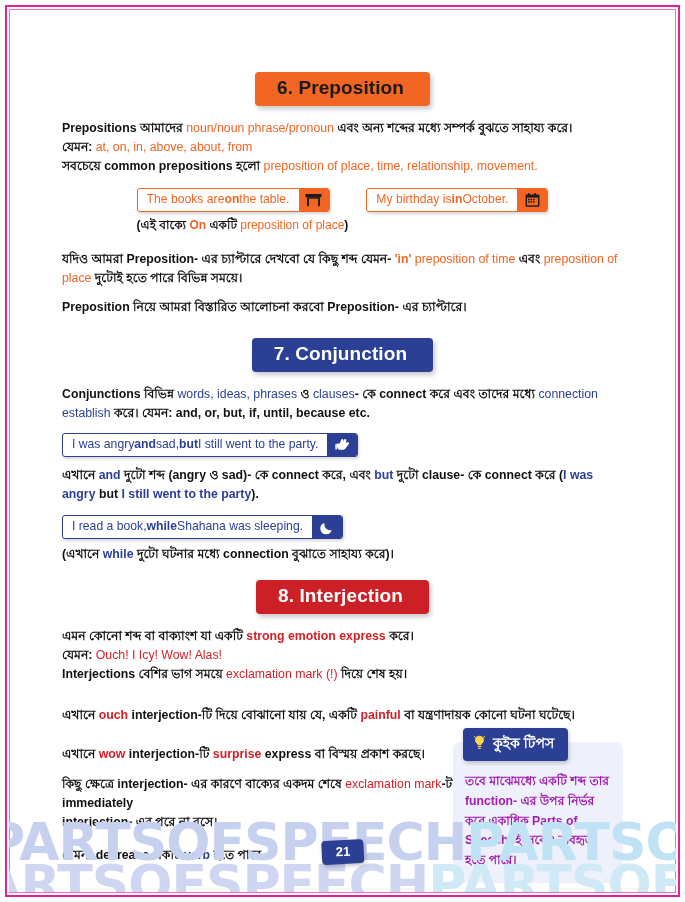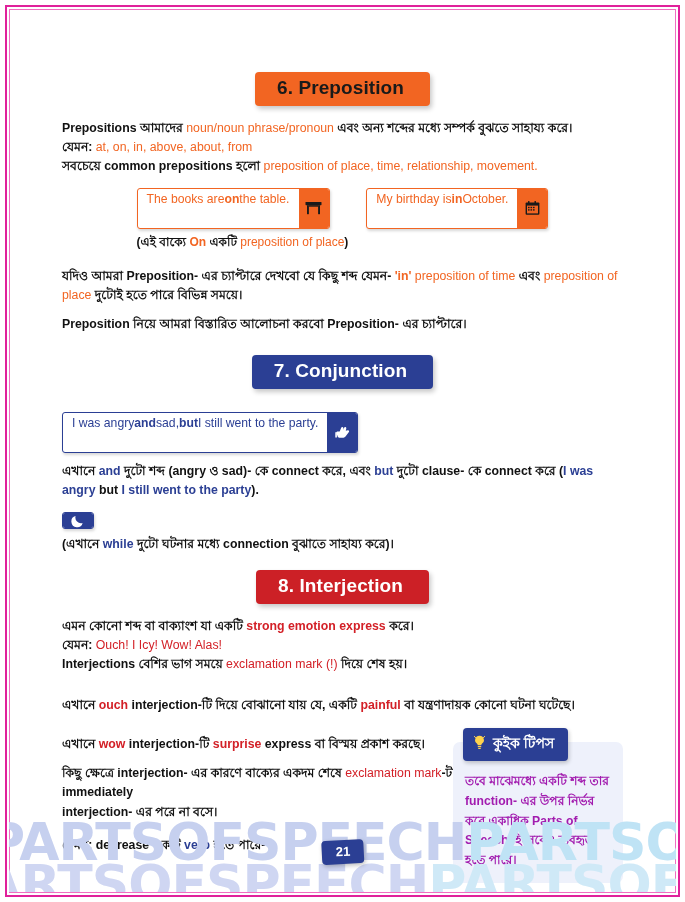--- a/index.html
+++ b/index.html
@@ -58,21 +58,21 @@
 
   
   .chip{
     display:inline-flex;align-items:stretch;
     border:1.4px solid;border-radius:3px;
     background:#fff;overflow:hidden;
     box-shadow:1px 2px 3px rgba(0,0,0,.16);
     vertical-align:middle;
   }
   .chip .txt{
-    padding:3px 9px 21px 9px;font-size:12.2px;line-height:1.25;
+    padding:3px 9px 4px 9px;font-size:12.2px;line-height:1.25;
     display:flex;align-items:center;white-space:nowrap;
   }
   .chip .ico{
     display:flex;align-items:center;justify-content:center;
     width:30px;flex:none;
   }
   .chip .ico svg{display:block;}
   .chip.o-chip{border-color:#f26522;}
   .chip.o-chip .txt{color:#f26522;}
   .chip.o-chip .ico{background:#f26522;}
@@ -216,20 +216,23 @@
     <div style="height:10px"></div>
     <p class="para">Preposition নিয়ে আমরা বিস্তারিত আলোচনা করবো Preposition- এর চ্যাপ্টারে।</p>
 
     
     <div style="height:20px"></div>
     <div class="banner-wrap">
       <div class="banner blue">7. Conjunction</div>
     </div>
 
     <div style="height:13px"></div>
+    <p class="para">
+      <span class="kb">Conjunctions বিভিন্ন </span><span class="b">words, ideas, phrases</span><span class="kb"> ও </span><span class="b">clauses</span><span class="kb">- কে connect করে এবং তাদের মধ্যে </span><span class="b">connection establish</span><span class="kb"> করে। যেমন: and, or, but, if, until, because etc.</span>
+    </p>
 
     <div style="height:10px"></div>
     <div class="chip b-chip">
       <div class="txt">
         <span>I was angry </span>
           <b>and</b>
           <span> sad, </span>
           <b>but</b>
           <span> I still went to the party.</span>
       </div>
@@ -241,20 +244,25 @@
       </div>
     </div>
 
     <div style="height:9px"></div>
     <p class="para">
       <span class="kb">এখানে </span><span class="b-b">and</span><span class="kb"> দুটো শব্দ (angry ও sad)- কে connect করে, এবং </span><span class="b-b">but</span><span class="kb"> দুটো clause- কে connect করে (</span><span class="b-b">I was angry</span><span class="kb"> but </span><span class="b-b">I still went to the party</span><span class="kb">).</span>
     </p>
 
     <div style="height:11px"></div>
     <div class="chip b-chip">
+      <div class="txt">
+        <span>I read a book, </span>
+          <b>while</b>
+          <span> Shahana was sleeping.</span>
+      </div>
       <div class="ico">
         <svg width="15" height="15" viewBox="0 0 15 15">
           <path d="M11.6 9.9A5.6 5.6 0 0 1 4.6 3a5.7 5.7 0 1 0 7 6.9z" fill="#fff"></path>
         </svg>
       </div>
     </div>
 
     <div style="height:6px"></div>
     <p class="para">
       <span class="kb">(এখানে </span><span class="b-b">while</span><span class="kb"> দুটো ঘটনার মধ্যে connection বুঝাতে সাহায্য করে)।</span>

